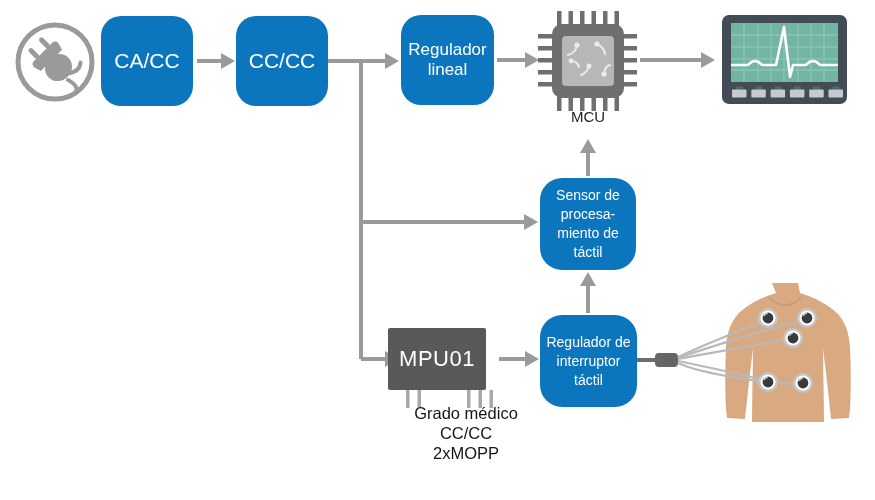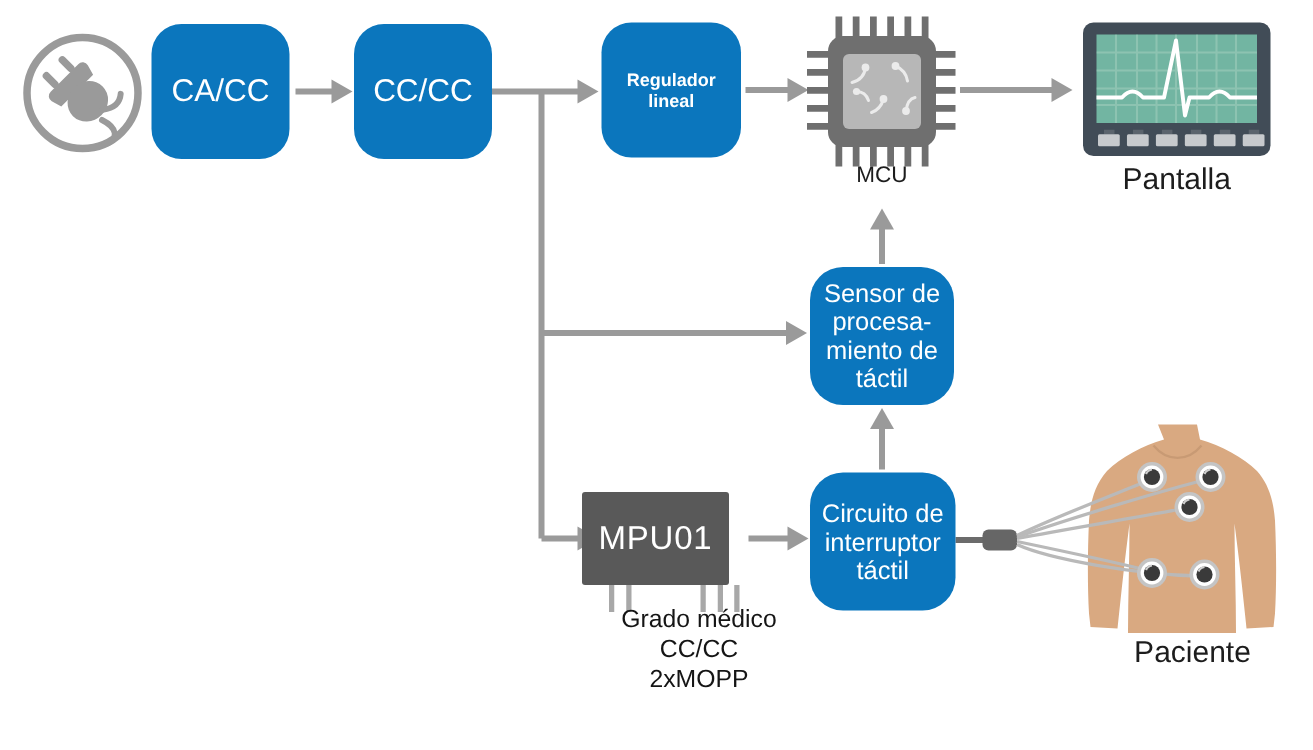--- a/index.html
+++ b/index.html
@@ -8,22 +8,22 @@
     font-family:"Liberation Sans","DejaVu Sans",sans-serif;
   }
   .layer-svg{position:absolute;left:0;top:0;}
   .block{
     position:absolute;background:#0b76bd;color:#ffffff;border-radius:20px;
     display:flex;flex-direction:column;align-items:center;justify-content:center;
     text-align:center;line-height:1.18;
   }
   .block .ln{display:block;}
   .blk-big{font-size:21px;}
-  .blk-med{font-size:12px;font-weight:bold;}
-  .blk-sm{font-size:17px;line-height:19px;}
+  .blk-med{font-size:17px;}
+  .blk-sm{font-size:14px;line-height:19px;}
   .module{
     position:absolute;background:#595959;color:#ffffff;border-radius:2px;
     display:flex;align-items:center;justify-content:center;font-size:22px;letter-spacing:.5px;
   }
   .icon-label{
     position:absolute;color:#1d1d1d;text-align:center;font-size:20px;
   }
   .note{
     position:absolute;color:#151515;text-align:center;font-size:16.5px;line-height:20px;
   }
@@ -276,34 +276,32 @@
   </div>
 
   <div class="block blk-sm" style="left:540px;top:178px;width:96px;height:92px;border-radius:22px;">
     <span class="ln">Sensor de</span>
     <span class="ln">procesa-</span>
     <span class="ln">miento de</span>
     <span class="ln">táctil</span>
   </div>
 
   <div class="block blk-sm" style="left:540px;top:315px;width:97px;height:92px;border-radius:22px;">
-    <span class="ln">Circuito de</span>
+    <span class="ln">Regulador de</span>
     <span class="ln">interruptor</span>
     <span class="ln">táctil</span>
   </div>
 
   <div class="module" style="left:388px;top:328px;width:98px;height:62px;">
     <span>MPU01</span>
   </div>
 
   <div class="icon-label" style="left:557px;top:108px;width:62px;font-size:15px;">MCU</div>
 
-  <div class="icon-label" style="left:722px;top:109px;width:125px;">Pantalla</div>
-
-  <div class="icon-label" style="left:735px;top:424px;width:120px;">Paciente</div>
+
 
   <div class="note" style="left:386px;top:403px;width:160px;">
     <div>Grado médico</div>
     <div>CC/CC</div>
     <div>2xMOPP</div>
   </div>
 
 </div>
 
 </body></html>

